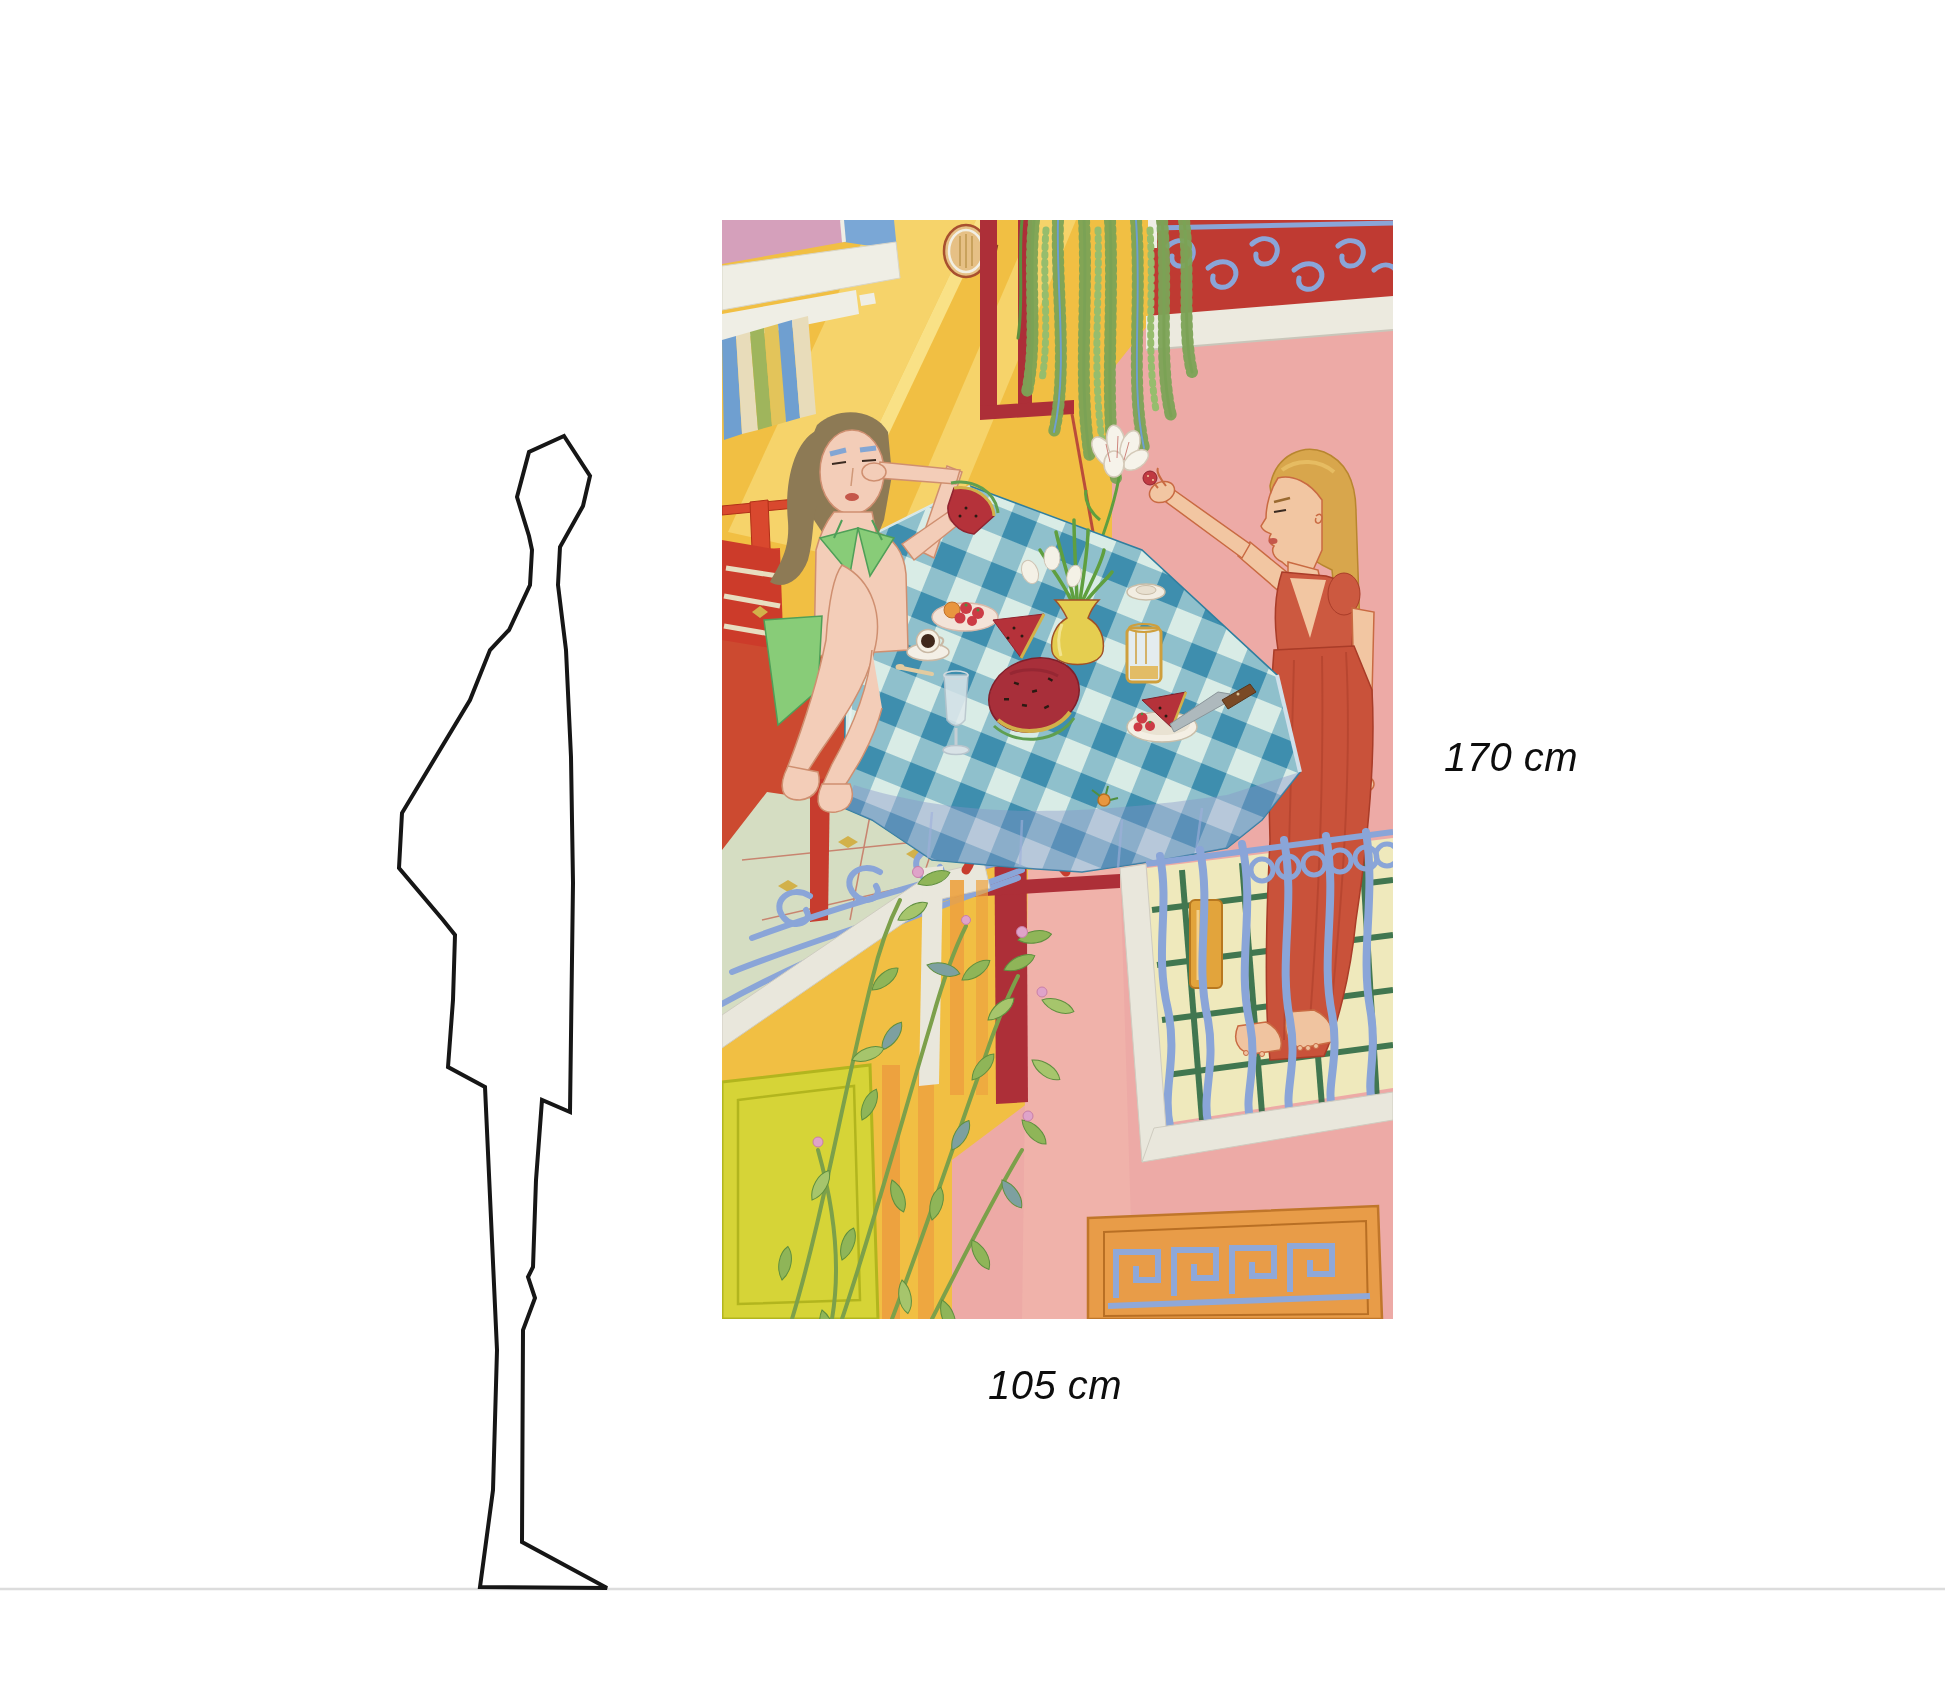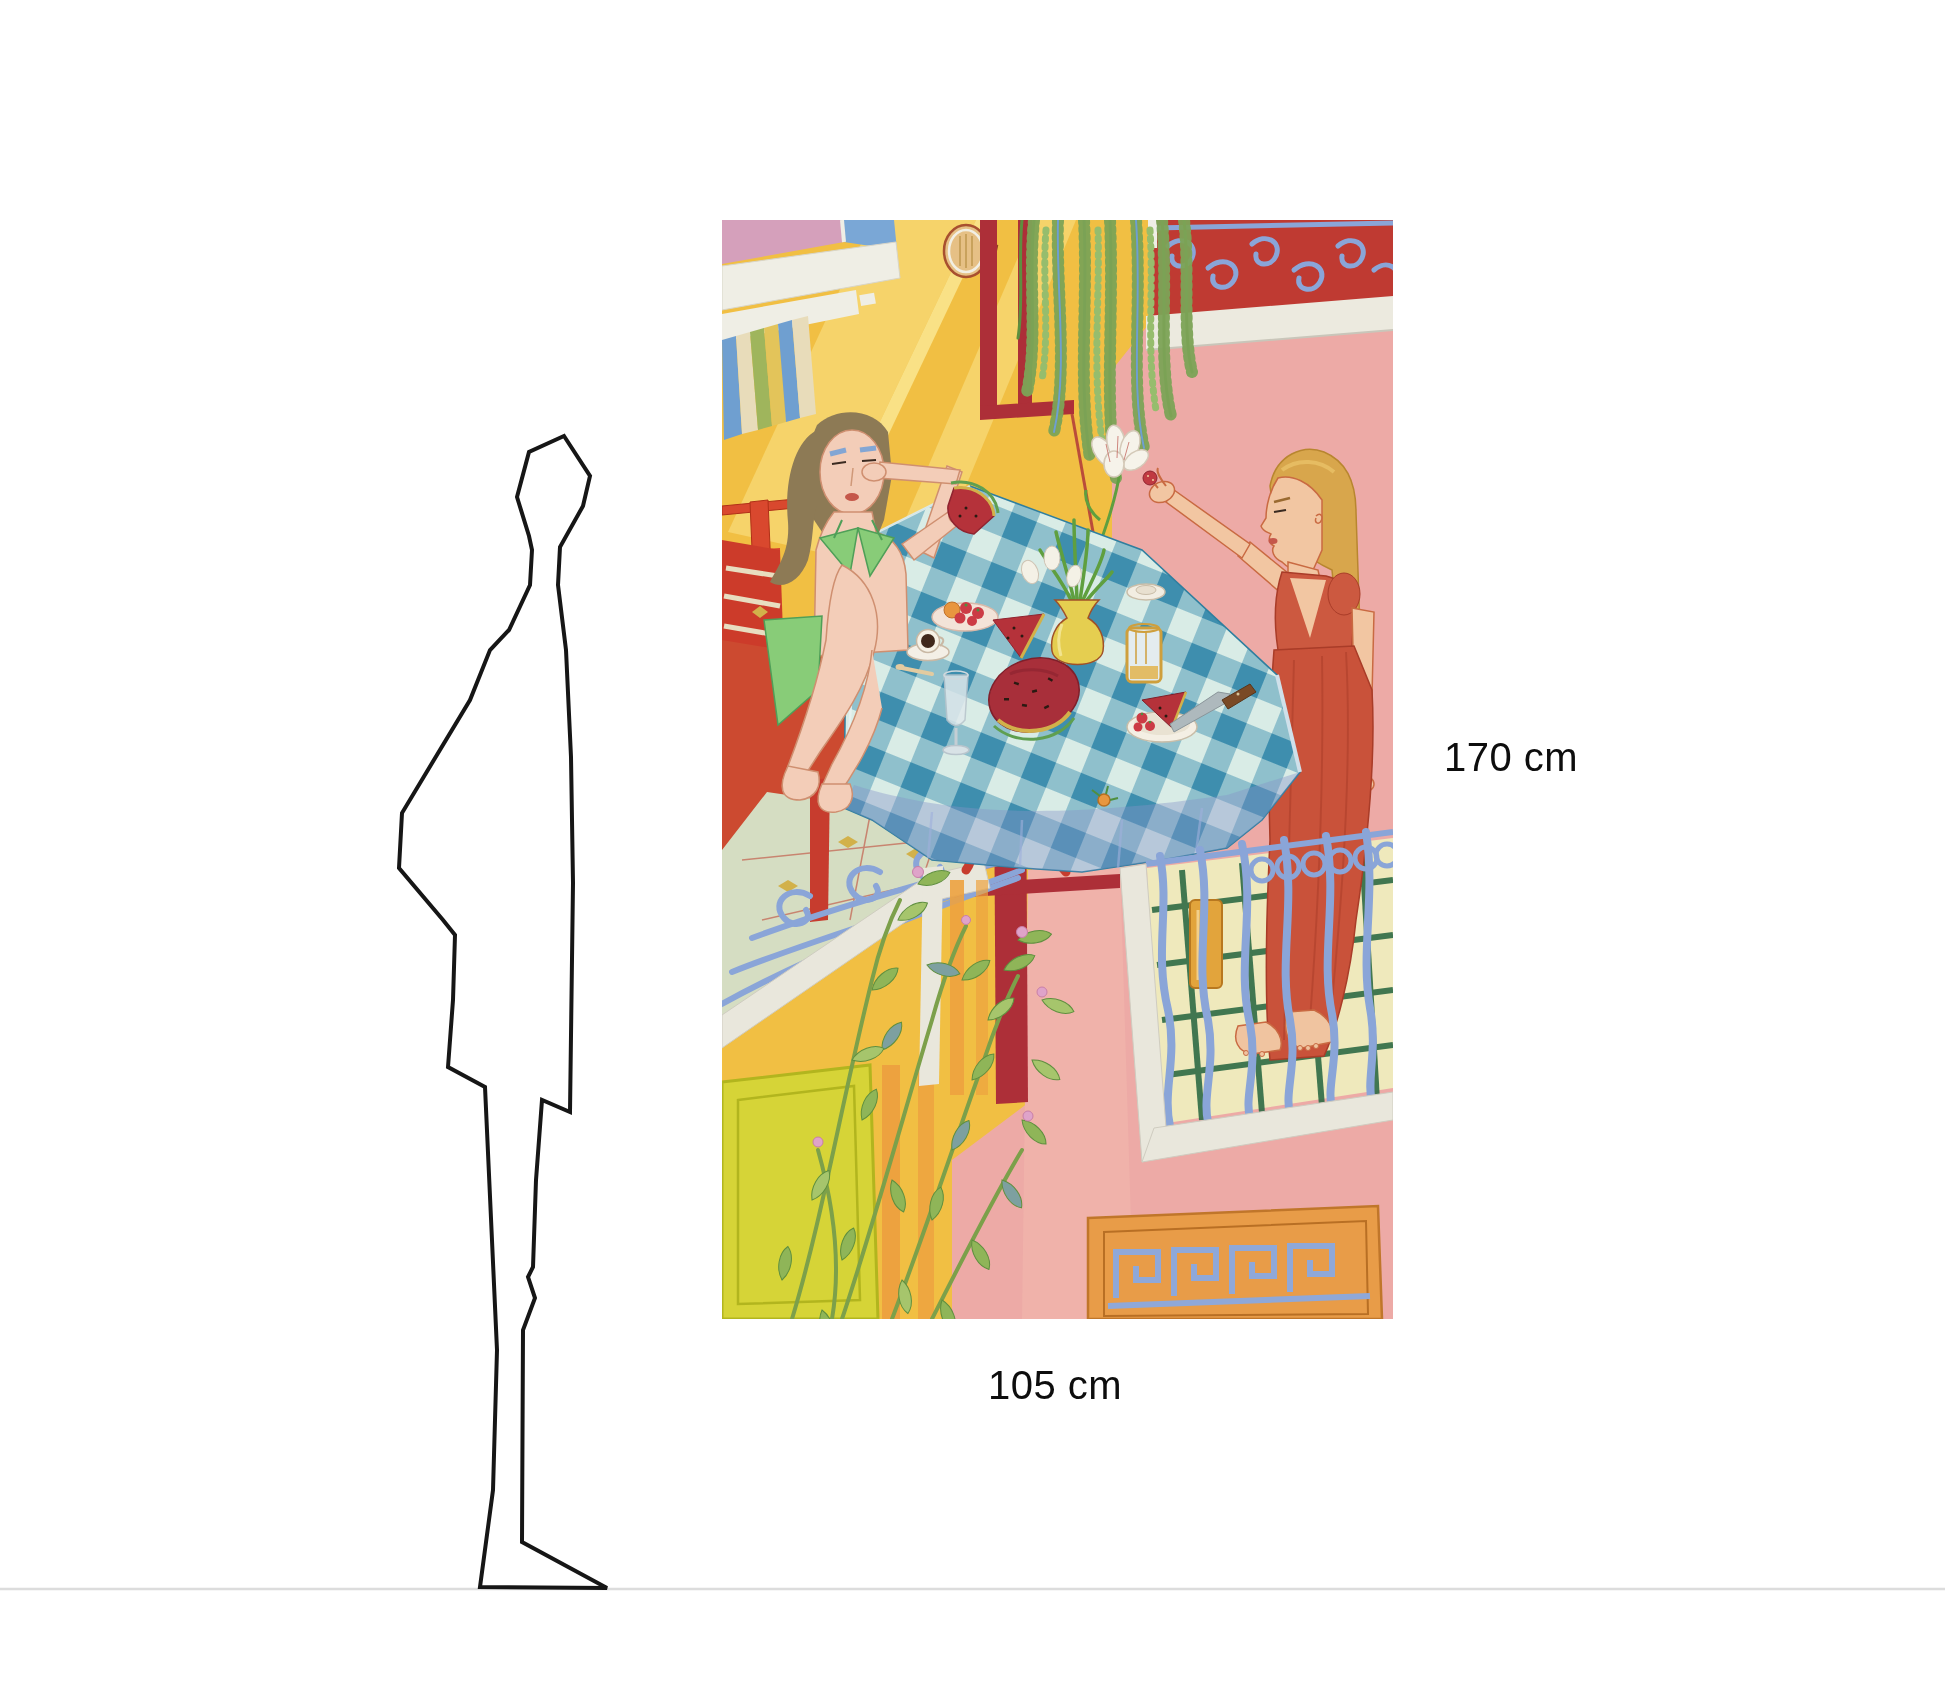--- a/index.html
+++ b/index.html
@@ -1,17 +1,17 @@
 <!DOCTYPE html>
 <html><head>
 <meta charset="utf-8">
 <style>
   html,body{margin:0;padding:0;background:#ffffff;}
   .stage{position:relative;width:1945px;height:1700px;background:#ffffff;overflow:hidden;
-         font-family:"Liberation Sans",sans-serif;}
+         font-family:"Liberation Sans",sans-serif;font-style:italic;}
   .overlay{position:absolute;left:0;top:0;width:1945px;height:1700px;}
   .painting{position:absolute;left:722px;top:220px;width:671px;height:1099px;display:block;}
   .dim-label{position:absolute;font-size:40px;line-height:1;color:#0d0d0d;letter-spacing:0.5px;white-space:nowrap;}
   .dim-label.height{left:1444px;top:737px;}
   .dim-label.width{left:988px;top:1365px;text-align:center;}
 </style>
 </head>
 <body>
 
 <div class="stage">

